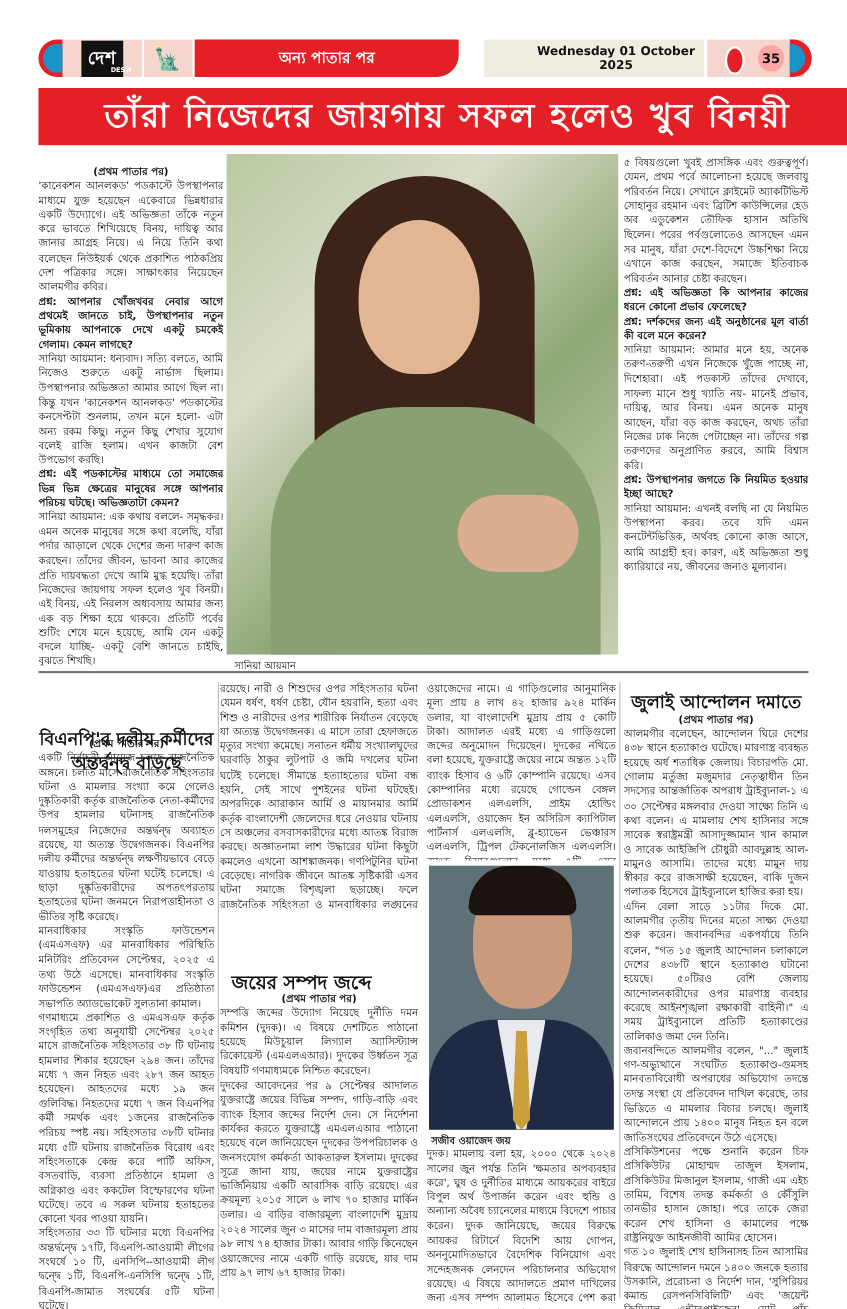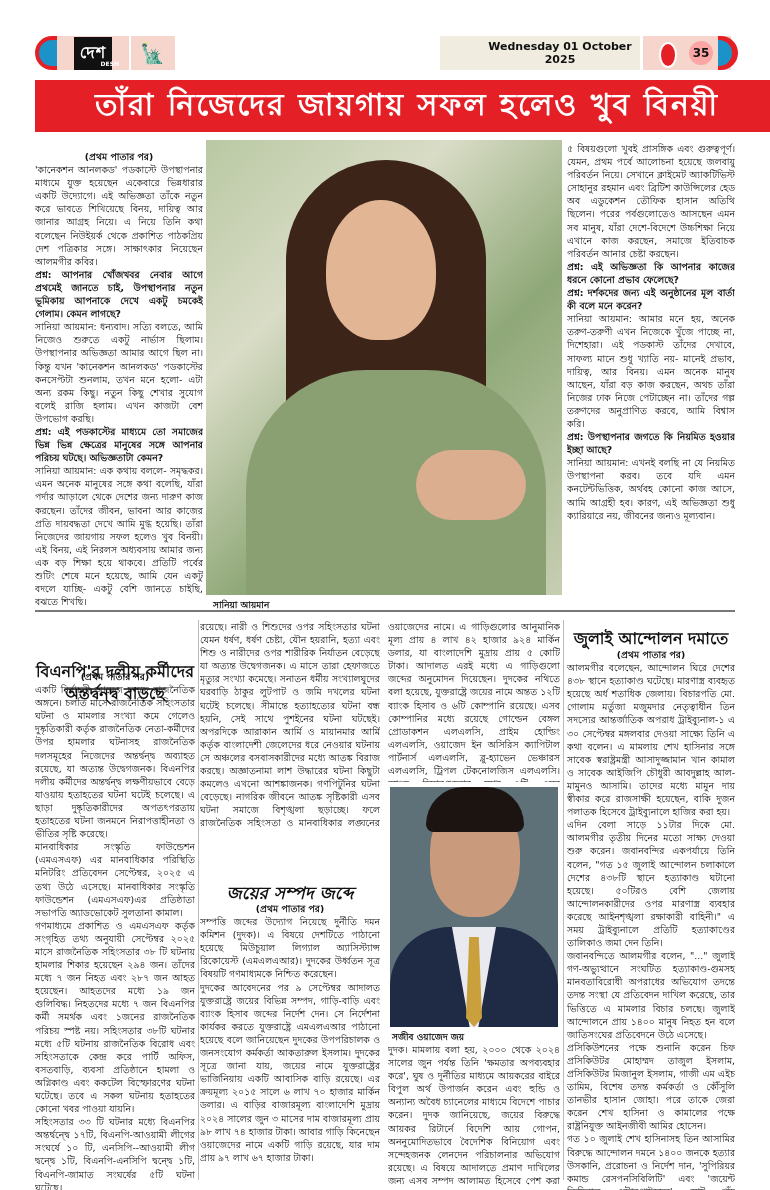--- a/index.html
+++ b/index.html
@@ -25,21 +25,21 @@
   .col { position: absolute; font-size: 9.3px; line-height: 13.1px; text-align: justify; overflow: hidden; }
   .col p { margin-bottom: 0; }
   .col .q { font-weight: bold; }
   .col .src { text-align: center; font-weight: bold; }
 
   .photo1 { position: absolute; left: 206px; top: 140px; width: 356px; height: 455px; background: linear-gradient(135deg, #b9c9a3 0%, #d9dcc6 30%, #8fa878 60%, #c7cfb2 100%); overflow: hidden; }
   .p1-face { position: absolute; left: 120px; top: 60px; width: 110px; height: 140px; border-radius: 50% 50% 45% 45%; background: #e2b595; }
   .p1-hair { position: absolute; left: 80px; top: 20px; width: 200px; height: 360px; border-radius: 100px 100px 40px 40px; background: #3c2418; }
   .p1-dress { position: absolute; left: 40px; top: 230px; width: 300px; height: 240px; border-radius: 120px 120px 0 0; background: #8a9f72; }
   .p1-arm { position: absolute; left: 210px; top: 310px; width: 110px; height: 70px; border-radius: 40px; background: #dcae90; }
-  .caption1 { position: absolute; left: 213px; top: 598px; font-size: 9px; font-weight: bold; }
+  .caption1 { position: absolute; left: 213px; top: 598px; font-size: 9px; font-weight: normal; }
 
   .rule { position: absolute; left: 35px; top: 610px; width: 700px; height: 2px; background: #777; }
 
   .hd2 { position: absolute; text-align: center; font-weight: bold; }
   .photo2 { position: absolute; left: 390px; top: 787px; width: 168px; height: 240px; background: #5e7078; overflow: hidden; }
   .p2-face { position: absolute; left: 40px; top: 10px; width: 90px; height: 120px; border-radius: 45% 45% 45% 45%; background: #c99a7c; }
   .p2-hair { position: absolute; left: 36px; top: 0; width: 98px; height: 45px; border-radius: 50px 50px 10px 10px; background: #1c1410; }
   .p2-suit { position: absolute; left: 0; top: 140px; width: 168px; height: 100px; border-radius: 60px 60px 0 0; background: #1f2a44; }
   .p2-shirt { position: absolute; left: 62px; top: 140px; width: 44px; height: 100px; background: #e8eaf0; clip-path: polygon(0 0, 100% 0, 60% 100%, 40% 100%); }
   .p2-tie { position: absolute; left: 76px; top: 150px; width: 16px; height: 90px; background: #c9a03c; clip-path: polygon(20% 0, 80% 0, 100% 90%, 50% 100%, 0 90%); }
@@ -49,20 +49,21 @@
 </head>
 <body>
 
 <div class="masthead">
   <div class="logo-cap"></div>
   <div class="logo-box">
     <span class="logo-text">দেশ</span>
     <span class="logo-sub">DESH</span>
   </div>
   <div class="statue-box">🗽</div>
+  <div class="section-bar">অন্য পাতার পর</div>
 </div>
 <div class="date-box">
   <div>Wednesday 01 October 2025</div>
   <div class="bn">বুধবার ০১ অক্টোবর ২০২৫</div>
 </div>
 <div class="page-box">
   <div class="wicket"></div>
   <div class="page-num">35</div>
 </div>
 <div class="page-cap"></div>
@@ -106,21 +107,21 @@
 <p>একটি নির্বাচনী আমেজ চলছে রাজনৈতিক অঙ্গনে। চলতি মাসে রাজনৈতিক সহিংসতার ঘটনা ও মামলার সংখ্যা কমে গেলেও দুষ্কৃতিকারী কর্তৃক রাজনৈতিক নেতা-কর্মীদের উপর হামলার ঘটনাসহ রাজনৈতিক দলসমূহের নিজেদের অন্তর্দ্বন্দ্ব অব্যাহত রয়েছে, যা অত্যন্ত উদ্বেগজনক। বিএনপির দলীয় কর্মীদের অন্তর্দ্বন্দ্ব লক্ষণীয়ভাবে বেড়ে যাওয়ায় হতাহতের ঘটনা ঘটেই চলেছে। এ ছাড়া দুষ্কৃতিকারীদের অপতৎপরতায় হতাহতের ঘটনা জনমনে নিরাপত্তাহীনতা ও ভীতির সৃষ্টি করেছে।</p>
     <p>মানবাধিকার সংস্কৃতি ফাউন্ডেশন (এমএসএফ) এর মানবাধিকার পরিস্থিতি মনিটরিং প্রতিবেদন সেপ্টেম্বর, ২০২৫ এ তথ্য উঠে এসেছে। মানবাধিকার সংস্কৃতি ফাউন্ডেশন (এমএসএফ)এর প্রতিষ্ঠাতা সভাপতি অ্যাডভোকেট সুলতানা কামাল।</p>
     <p>গণমাধ্যমে প্রকাশিত ও এমএসএফ কর্তৃক সংগৃহিত তথ্য অনুযায়ী সেপ্টেম্বর ২০২৫ মাসে রাজনৈতিক সহিংসতার ৩৮ টি ঘটনায় হামলার শিকার হয়েছেন ২৯৪ জন। তাঁদের মধ্যে ৭ জন নিহত এবং ২৮৭ জন আহত হয়েছেন। আহতদের মধ্যে ১৯ জন গুলিবিদ্ধ। নিহতদের মধ্যে ৭ জন বিএনপির কর্মী সমর্থক এবং ১জনের রাজনৈতিক পরিচয় স্পষ্ট নয়। সহিংসতার ৩৮টি ঘটনার মধ্যে ৫টি ঘটনায় রাজনৈতিক বিরোধ এবং সহিংসতাকে কেন্দ্র করে পার্টি অফিস, বসতবাড়ি, ব্যবসা প্রতিষ্ঠানে হামলা ও অগ্নিকাণ্ড এবং ককটেল বিস্ফোরণের ঘটনা ঘটেছে। তবে এ সকল ঘটনায় হতাহতের কোনো খবর পাওয়া যায়নি।</p>
     <p>সহিংসতার ৩৩ টি ঘটনার মধ্যে বিএনপির অন্তর্দ্বন্দ্বে ১৭টি, বিএনপি-আওয়ামী লীগের সংঘর্ষে ১০ টি, এনসিপি--আওয়ামী লীগ দ্বন্দ্বে ১টি, বিএনপি-এনসিপি দ্বন্দ্বে ১টি, বিএনপি-জামাত সংঘর্ষের ৫টি ঘটনা ঘটেছে।</p>
   </div>
 <div class="vline" style="left:198px; top:620px; height:560px;"></div>
 <div class="col" id="bnp-col2" style="left:200px; top:620px; width:180px; height:210px;">
     <p>রয়েছে। নারী ও শিশুদের ওপর সহিংসতার ঘটনা যেমন ধর্ষণ, ধর্ষণ চেষ্টা, যৌন হয়রানি, হত্যা এবং শিশু ও নারীদের ওপর শারীরিক নির্যাতন বেড়েছে যা অত্যন্ত উদ্বেগজনক। এ মাসে তারা হেফাজতে মৃত্যুর সংখ্যা কমেছে। সনাতন ধর্মীয় সংখ্যালঘুদের ঘরবাড়ি ঠাকুর লুটপাট ও জমি দখলের ঘটনা ঘটেই চলেছে। সীমান্তে হত্যাহত্যের ঘটনা বন্ধ হয়নি, সেই সাথে পুশইনের ঘটনা ঘটছেই। অপরদিকে আরাকান আর্মি ও মায়ানমার আর্মি কর্তৃক বাংলাদেশী জেলেদের ধরে নেওয়ার ঘটনায় সে অঞ্চলের বসবাসকারীদের মধ্যে আতঙ্ক বিরাজ করছে। অজ্ঞাতনামা লাশ উদ্ধারের ঘটনা কিছুটা কমলেও এখনো আশঙ্কাজনক। গণপিটুনির ঘটনা বেড়েছে। নাগরিক জীবনে আতঙ্ক সৃষ্টিকারী এসব ঘটনা সমাজে বিশৃঙ্খলা ছড়াচ্ছে। ফলে রাজনৈতিক সহিংসতা ও মানবাধিকার লঙ্ঘনের ঘটনা অব্যাহত থাকায় আইন শৃঙ্খলা পরিস্থিতির অবনতি ঘটছে। এ সবের মধ্যে ফেব্রুয়ারিতে অনুষ্ঠিতব্য নির্বাচনকে কেন্দ্র করে রাজনৈতিক সহিংসতা বৃদ্ধির আশঙ্কা ও নাগরিক জীবনে নিরাপত্তার বিষয়গুলো প্রশ্নের সম্মুখীন হয়েছে। এ সমস্ত কিছুর নিশ্চয়তা বিধানের জন্য সংশ্লিষ্ট কর্তৃপক্ষের কাছে এমএসএফ জোর দাবি জানাচ্ছে।</p>
   </div>
 
-<div class="hd2" style="left:200px; top:880px; width:180px; font-size:17px;font-style:italic;">জয়ের সম্পদ জব্দে</div>
+<div class="hd2" style="left:184px; top:880px; width:180px; font-size:17px;">জয়ের সম্পদ জব্দে</div>
 <div class="col" id="joy-col2" style="left:200px; top:902px; width:180px; height:288px;">
   <p class="src">(প্রথম পাতার পর)</p>
 <p>সম্পত্তি জব্দের উদ্যোগ নিয়েছে দুর্নীতি দমন কমিশন (দুদক)। এ বিষয়ে দেশটিতে পাঠানো হয়েছে মিউচুয়াল লিগ্যাল অ্যাসিস্ট্যান্স রিকোয়েস্ট (এমএলএআর)। দুদকের উর্ধ্বতন সূত্র বিষয়টি গণমাধ্যমকে নিশ্চিত করেছেন।</p>
     <p>দুদকের আবেদনের পর ৯ সেপ্টেম্বর আদালত যুক্তরাষ্ট্রে জয়ের বিভিন্ন সম্পদ, গাড়ি-বাড়ি এবং ব্যাংক হিসাব জব্দের নির্দেশ দেন। সে নির্দেশনা কার্যকর করতে যুক্তরাষ্ট্রে এমএলএআর পাঠানো হয়েছে বলে জানিয়েছেন দুদকের উপপরিচালক ও জনসংযোগ কর্মকর্তা আকতারুল ইসলাম। দুদকের সূত্রে জানা যায়, জয়ের নামে যুক্তরাষ্ট্রের ভার্জিনিয়ায় একটি আবাসিক বাড়ি রয়েছে। এর ক্রয়মূল্য ২০১৫ সালে ৬ লাখ ৭০ হাজার মার্কিন ডলার। এ বাড়ির বাজারমূল্য বাংলাদেশি মুদ্রায় ২০২৪ সালের জুন ৩ মাসের দাম বাজারমূল্য প্রায় ৯৮ লাখ ৭৪ হাজার টাকা। আবার গাড়ি কিনেছেন ওয়াজেদের নামে একটি গাড়ি রয়েছে, যার দাম প্রায় ৯৭ লাখ ৬৭ হাজার টাকা।</p>
   </div>
 <div class="col" id="joy-col3a" style="left:388px; top:620px; width:172px; height:162px;">
     <p>ওয়াজেদের নামে। এ গাড়িগুলোর আনুমানিক মূল্য প্রায় ৪ লাখ ৪২ হাজার ৯২৪ মার্কিন ডলার, যা বাংলাদেশি মুদ্রায় প্রায় ৫ কোটি টাকা। আদালত এরই মধ্যে এ গাড়িগুলো জব্দের অনুমোদন দিয়েছেন। দুদকের নথিতে বলা হয়েছে, যুক্তরাষ্ট্রে জয়ের নামে অন্তত ১২টি ব্যাংক হিসাব ও ৬টি কোম্পানি রয়েছে। এসব কোম্পানির মধ্যে রয়েছে গোল্ডেন বেঙ্গল প্রোডাকশন এলএলসি, প্রাইম হোল্ডিং এলএলসি, ওয়াজেদ ইন অসিরিস ক্যাপিটাল পার্টনার্স এলএলসি, ব্লু-হ্যাভেন ভেঞ্চারস এলএলসি, ট্রিপল টেকনোলজিস এলএলসি। ব্যাংক হিসাবগুলোর মধ্যে ৭টি এসব কোম্পানির নামে, ৫টি সজীব ওয়াজেদের ব্যক্তিগত, যার মধ্যে একটি যৌথ হিসাবে খোলা হয়েছে তার সাবেক স্ত্রীর সঙ্গে। গত ১৪ আগস্ট সজীব ওয়াজেদের বিরুদ্ধে ৬০ কোটি টাকার বেশি অবৈধ সম্পদ অর্জন ও অর্থ পাচারের অভিযোগে মামলা করে</p>
   </div>
 <div class="photo2">
   <div class="p2-suit"></div>

